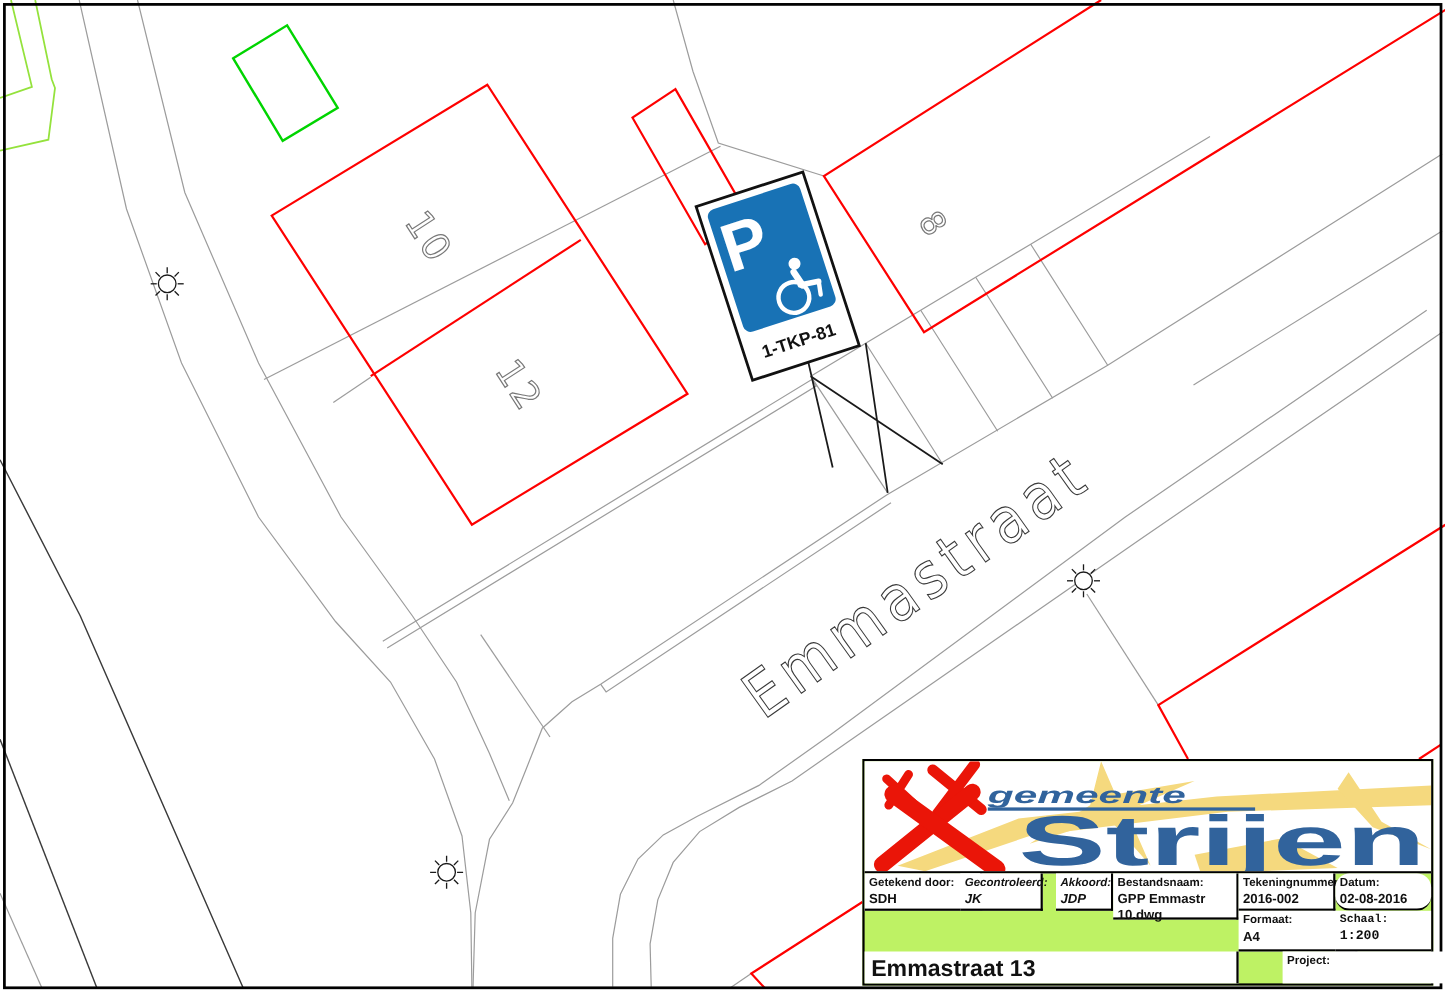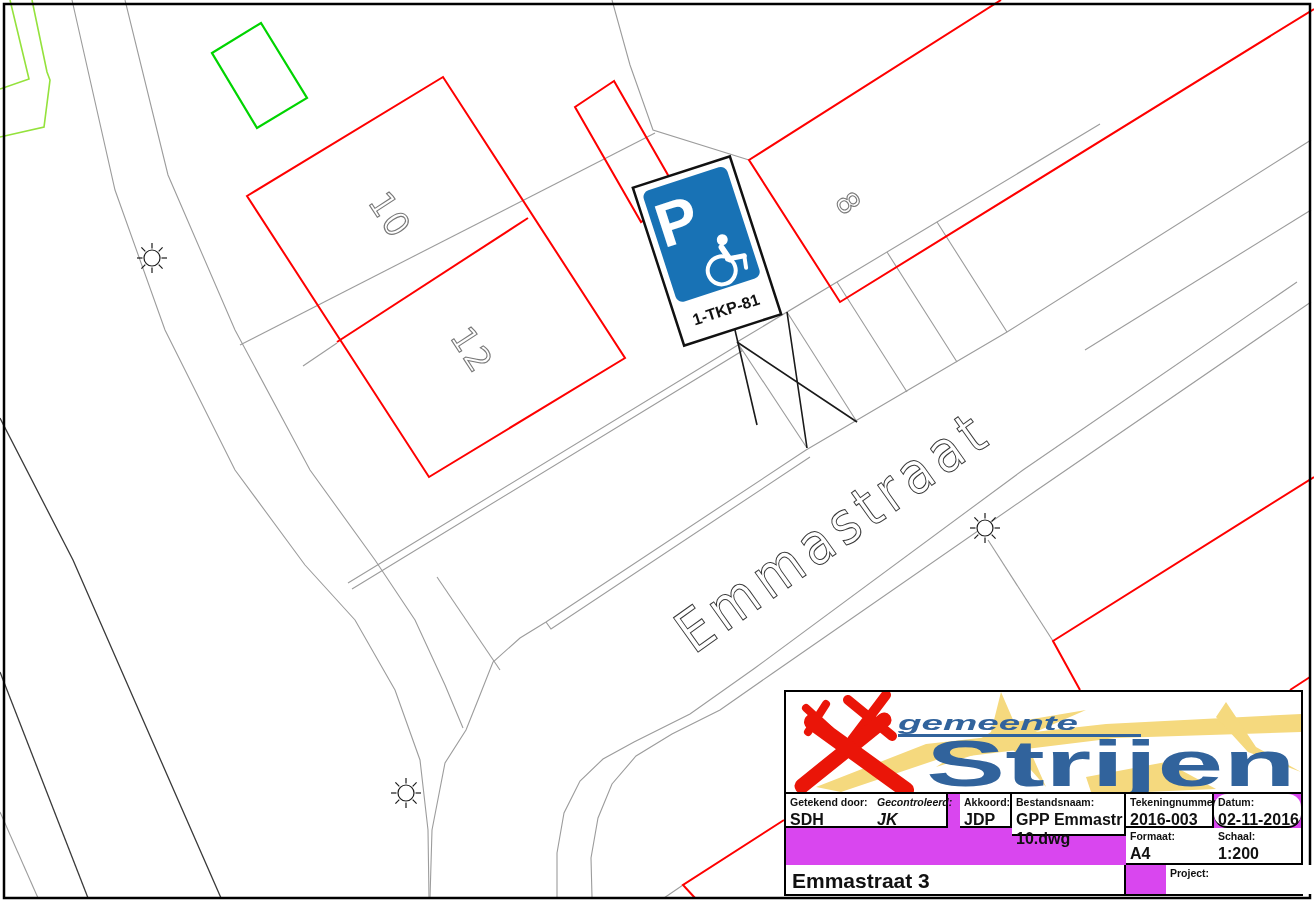--- a/index.html
+++ b/index.html
@@ -1,26 +1,26 @@
 <!DOCTYPE html>
 <html><head>
 <meta charset="utf-8">
 <style>
   html,body{margin:0;padding:0;background:#fff;}
   .stage{position:relative;width:1314px;height:902px;background:#ffffff;overflow:hidden;
          font-family:"Liberation Sans",sans-serif;}
   .map-svg{position:absolute;left:0;top:0;}
   
-  .tblock{position:absolute;left:784px;top:690px;width:519px;height:206px;background:#d946ef;
+  .tblock{position:absolute;left:784px;top:690px;width:519px;height:206px;background:#bef264;
           border:2px solid #000;box-sizing:border-box;}
   .tb-cell{position:absolute;box-sizing:border-box;background:#fff;}
   .b-r{border-right:2px solid #000;}
   .b-b{border-bottom:2px solid #000;}
   .lbl{font-size:10.5px;font-weight:bold;color:#111;line-height:1.2;padding:2px 0 0 4px;}
-  .val{font-size:16px;font-weight:bold;color:#111;line-height:1.2;padding:1px 0 0 4px;}
+  .val{font-size:12px;font-weight:bold;color:#111;line-height:1.2;padding:1px 0 0 4px;}
   .big{font-size:21px;font-weight:bold;color:#111;padding:4px 0 0 6px;white-space:nowrap;}
   .logo-cell{position:absolute;left:0;top:0;width:515px;height:102px;border-bottom:2px solid #000;
              box-sizing:border-box;overflow:hidden;background:#fff;}
 </style>
 </head>
 <body>
 
 <div class="stage">
 
   <svg class="map-svg" width="1314" height="902" viewBox="0 0 1314 902">
@@ -143,45 +143,45 @@
     </div>
 
     <div class="tb-cell b-r b-b" style="left:0;top:102px;width:107px;height:34px;">
       <div class="lbl">Getekend door:</div>
       <div class="val">SDH</div>
     </div>
     <div class="tb-cell b-r b-b" style="left:87px;top:102px;width:75px;height:34px;font-style:italic;">
       <div class="lbl">Gecontroleerd:</div>
       <div class="val">JK</div>
     </div>
-    <div class="tb-cell b-r b-b" style="left:174px;top:102px;width:52px;height:34px;">
+    <div class="tb-cell b-r b-b" style="left:174px;top:102px;width:52px;height:34px;font-style:italic;">
       <div class="lbl">Akkoord:</div>
       <div class="val">JDP</div>
     </div>
     <div class="tb-cell b-r b-b" style="left:226px;top:102px;width:114px;height:42px;">
       <div class="lbl">Bestandsnaam:</div>
       <div class="val">GPP Emmastr 10.dwg</div>
     </div>
     <div class="tb-cell b-r b-b" style="left:340px;top:102px;width:88px;height:34px;">
       <div class="lbl">Tekeningnummer:</div>
-      <div class="val">2016-003</div>
+      <div class="val">2016-002</div>
     </div>
     <div class="tb-cell b-b" style="left:428px;top:102px;width:87px;height:34px;border-radius:13px;">
       <div class="lbl">Datum:</div>
-      <div class="val">02-11-2016</div>
+      <div class="val">02-08-2016</div>
     </div>
 
     <div class="tb-cell b-r" style="left:0;top:173px;width:340px;height:29px;">
-      <div class="big">Emmastraat 3</div>
+      <div class="big">Emmastraat 13</div>
     </div>
     <div class="tb-cell b-r b-b" style="left:340px;top:136px;width:108px;height:37px;">
       <div class="lbl">Formaat:</div>
       <div class="val">A4</div>
     </div>
-    <div class="tb-cell b-b" style="left:428px;top:136px;width:87px;height:37px;">
+    <div class="tb-cell b-b" style="left:428px;top:136px;width:87px;height:37px;font-family:Liberation Mono, monospace;">
       <div class="lbl">Schaal:</div>
       <div class="val">1:200</div>
     </div>
     <div class="tb-cell" style="left:340px;top:173px;width:204px;height:29px;margin-left:40px;">
       <div class="lbl">Project:</div>
       <div class="val"></div>
     </div>
   </div>
 </div>
 

